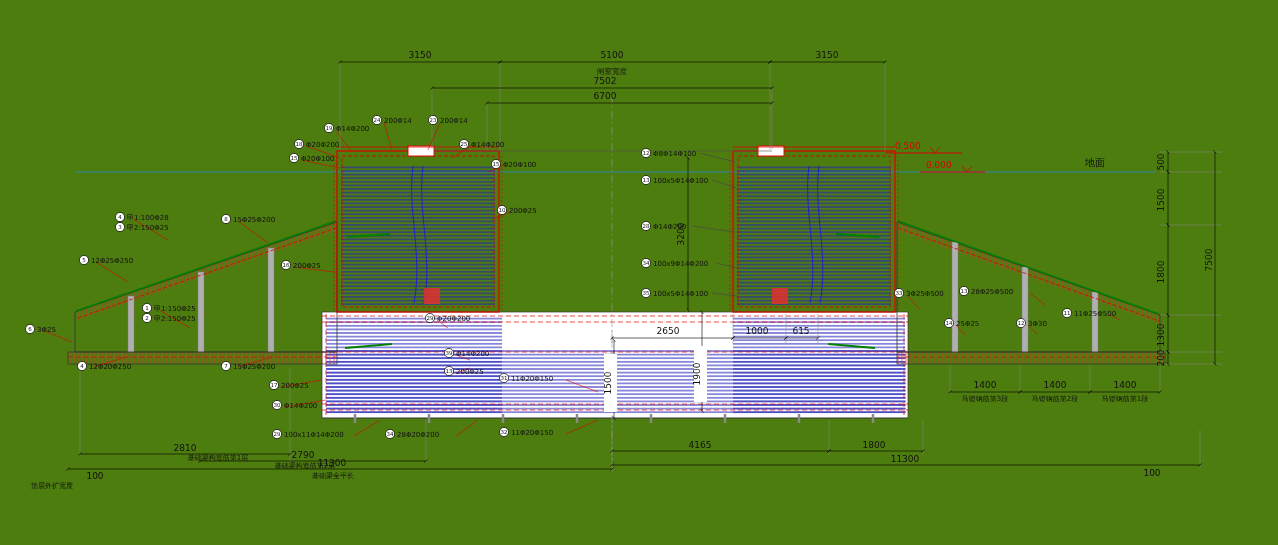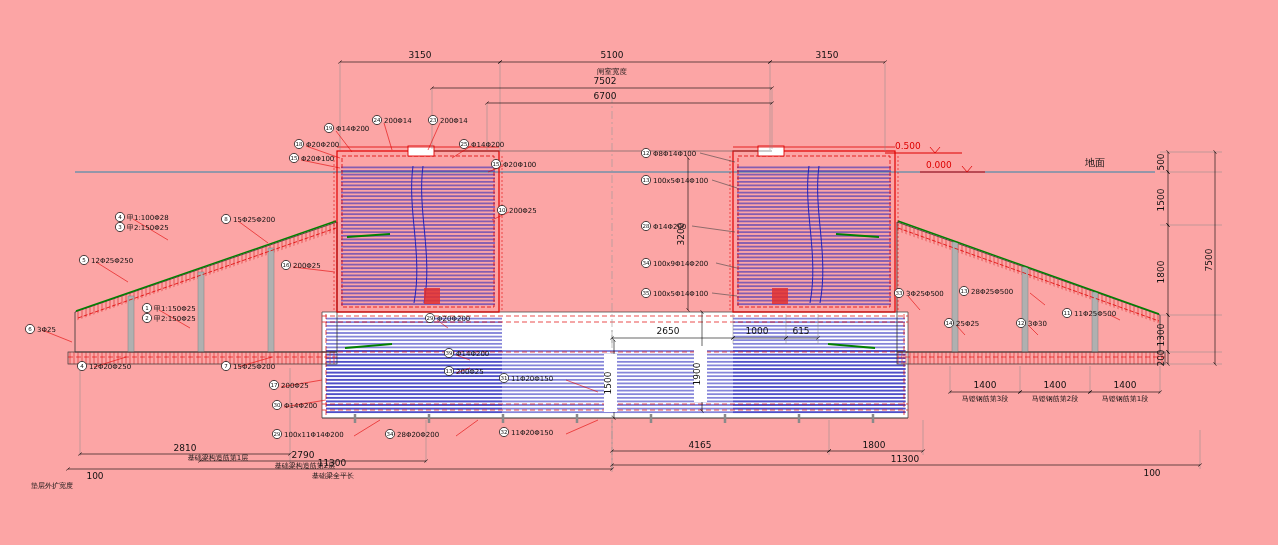--- a/index.html
+++ b/index.html
@@ -1,16 +1,16 @@
 <!DOCTYPE html>
 <html><head>
 <meta charset="utf-8">
 <style>
   html,body{margin:0;padding:0;background:#fff;}
-  .canvas{position:relative;width:1278px;height:545px;background:#fca5a5;overflow:hidden;
+  .canvas{position:relative;width:1278px;height:545px;background:#4d7c0f;overflow:hidden;
           font-family:"DejaVu Sans",sans-serif;}
   svg{position:absolute;left:0;top:0;}
   svg text{font-family:"DejaVu Sans",sans-serif;fill:#111;}
   .d  {font-size:9px;text-anchor:middle;}
   .dl {font-size:9px;}
   .n  {font-size:7px;text-anchor:middle;}
   .cap{font-size:7.5px;text-anchor:middle;}
   .red{fill:#dd0000;}
   .gnd{font-size:10px;}
   .cn {font-size:5.5px;text-anchor:middle;}

